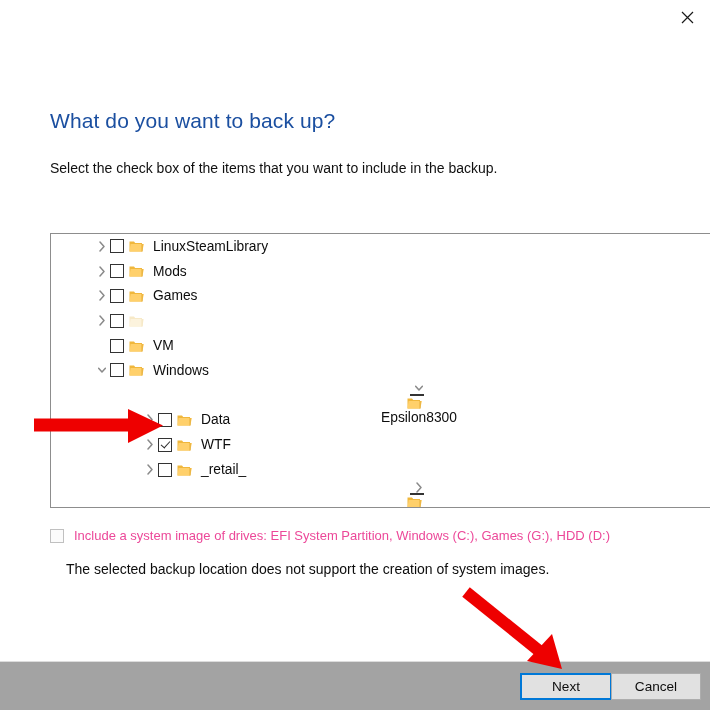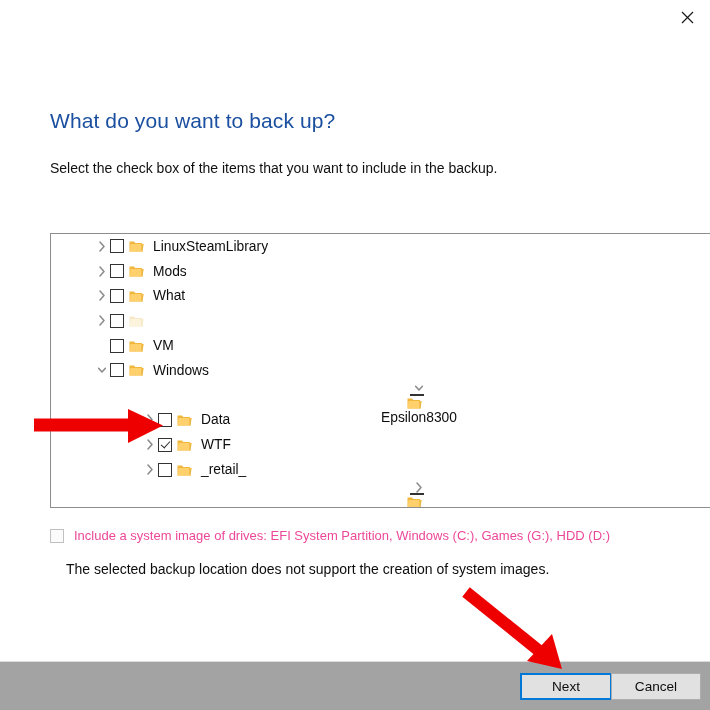--- a/index.html
+++ b/index.html
@@ -314,21 +314,21 @@
             </svg>
           </div>
           <div class="cb"></div>
           <div class="folder">
             <svg width="16" height="14" viewBox="0 0 16 14">
               <path d="M0.5 2.5 L0.5 12.5 L13 12.5 L13 4 L6.2 4 L5 2.5 Z" fill="#f0b73c"></path>
               <path d="M1.6 5 L15 5 L13.2 12.6 L0.5 12.6 Z" fill="#ffd06b"></path>
               <path d="M13.1 5 L13.1 12.5" stroke="#e0a62c" stroke-width="1"></path>
             </svg>
           </div>
-          <div class="tree-label">What</div>
+          <div class="tree-label">Games</div>
         </div>
         <div class="tree-row ind0">
           <div class="twisty">
             <svg width="8" height="11" viewBox="0 0 8 11">
               <path d="M2 1 L6 5.5 L2 10" stroke="#8a8a8a" stroke-width="1.5" fill="none" stroke-linecap="round" stroke-linejoin="round"></path>
             </svg>
           </div>
           <div class="cb"></div>
           <div class="folder">
             <svg width="16" height="14" viewBox="0 0 16 14">

